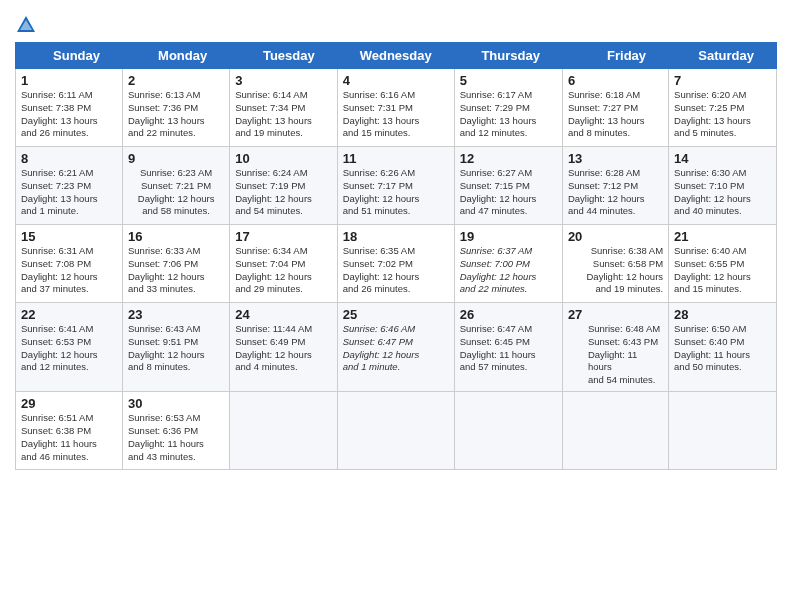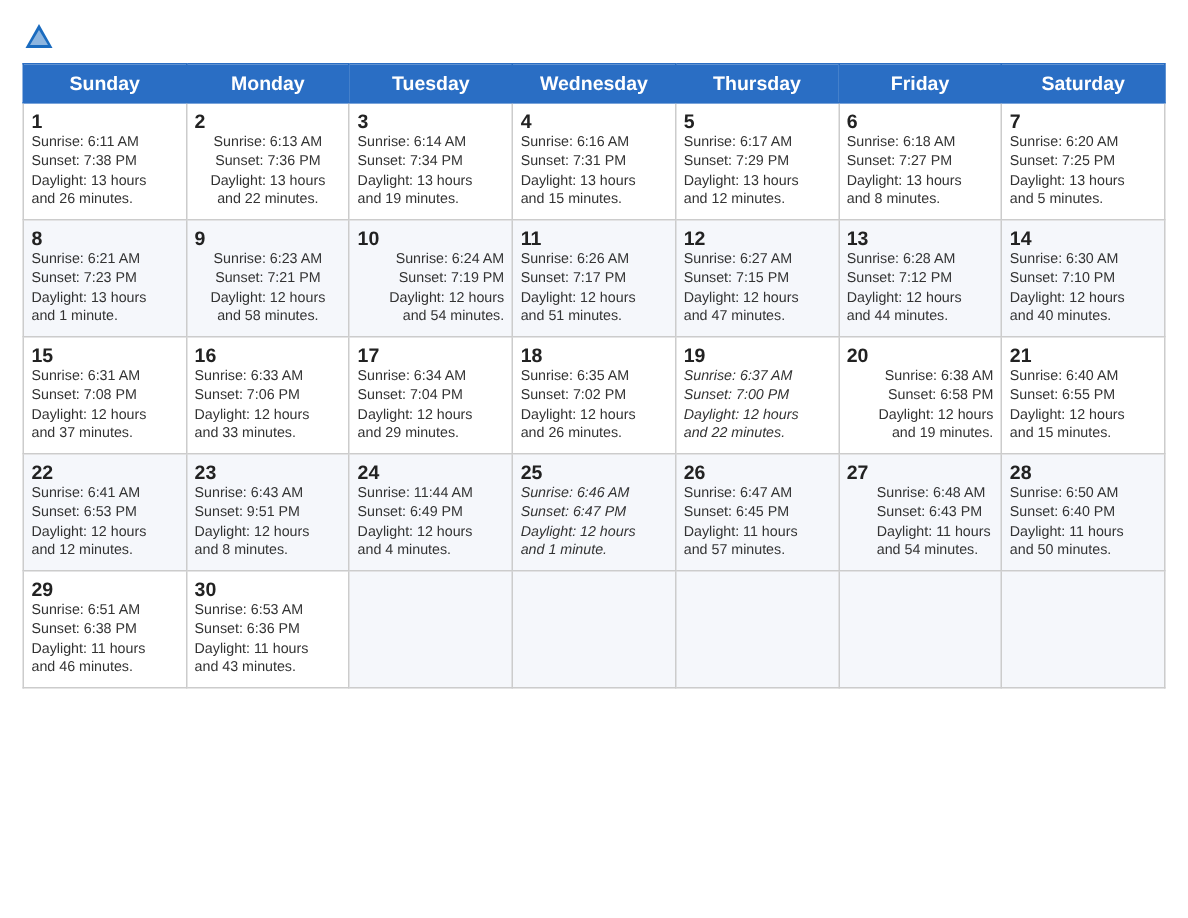--- a/index.html
+++ b/index.html
@@ -60,22 +60,22 @@
       font-size: 16px;
       color: #555;
     }
     .calendar {
       width: 100%;
       border-collapse: collapse;
     }
     .calendar th {
       background-color: #2a6ec4;
       color: #fff;
-      text-align: center;
-      padding: 5px 2px;
+      text-align: right;
+      padding: 5px 22px;
       font-size: 13px;
       font-weight: bold;
       border: 1px solid #2a6ec4;
       margin-top: 47px;
     }
     .calendar td {
       border: 1px solid #ccc;
       vertical-align: top;
       padding: 4px 5px;
       width: calc(100% / 7);
@@ -143,21 +143,21 @@
     <tr class="row-odd">
           <td>
             <span class="day-num">1</span>
             <div class="day-info" style="white-space: pre-line;">Sunrise: 6:11 AM
 Sunset: 7:38 PM
 Daylight: 13 hours
 and 26 minutes.</div>
           </td>
           <td>
             <span class="day-num">2</span>
-            <div class="day-info" style="white-space: pre-line; text-align: center;">Sunrise: 6:13 AM
+            <div class="day-info" style="white-space: pre-line;">Sunrise: 6:13 AM
 Sunset: 7:36 PM
 Daylight: 13 hours
 and 22 minutes.</div>
           </td>
           <td>
             <span class="day-num">3</span>
             <div class="day-info" style="white-space: pre-line;">Sunrise: 6:14 AM
 Sunset: 7:34 PM
 Daylight: 13 hours
 and 19 minutes.</div>
@@ -201,21 +201,21 @@
           </td>
           <td>
             <span class="day-num">9</span>
             <div class="day-info" style="white-space: pre-line; text-align: center;">Sunrise: 6:23 AM
 Sunset: 7:21 PM
 Daylight: 12 hours
 and 58 minutes.</div>
           </td>
           <td>
             <span class="day-num">10</span>
-            <div class="day-info" style="white-space: pre-line; text-align: right;">Sunrise: 6:24 AM
+            <div class="day-info" style="white-space: pre-line;">Sunrise: 6:24 AM
 Sunset: 7:19 PM
 Daylight: 12 hours
 and 54 minutes.</div>
           </td>
           <td>
             <span class="day-num">11</span>
             <div class="day-info" style="white-space: pre-line;">Sunrise: 6:26 AM
 Sunset: 7:17 PM
 Daylight: 12 hours
 and 51 minutes.</div>

